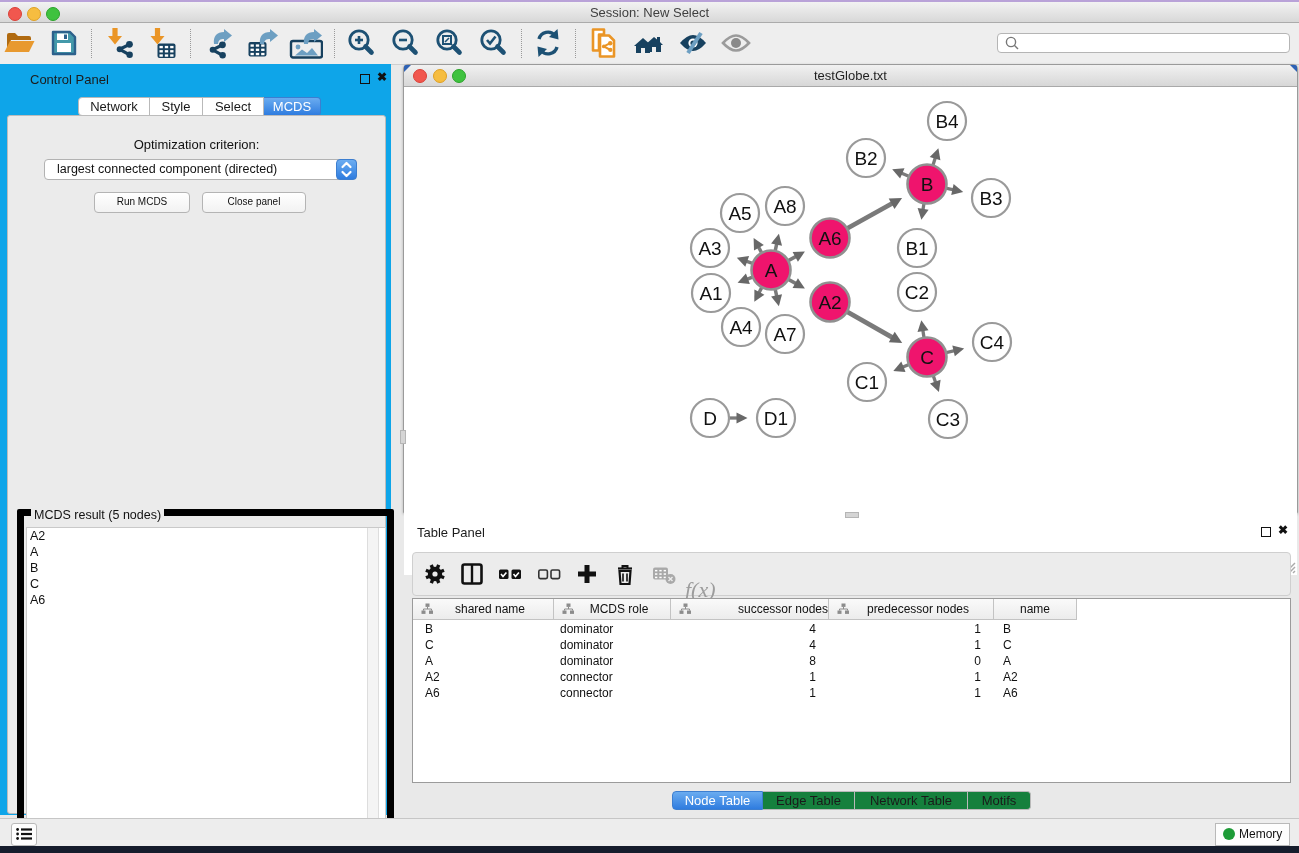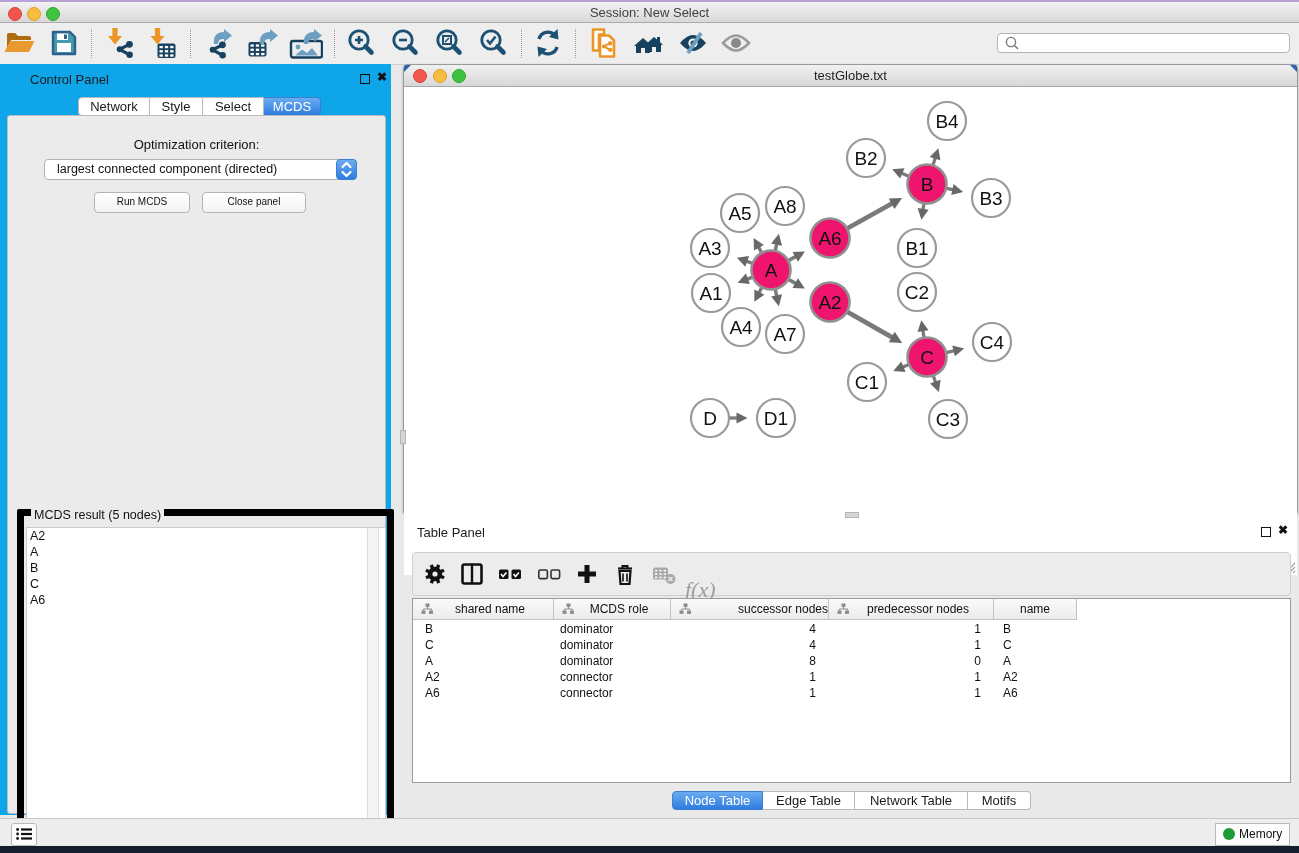--- a/index.html
+++ b/index.html
@@ -44,21 +44,21 @@
 #nettitle .title{position:absolute;left:0;right:0;top:3px;text-align:center;font-size:13px;color:#1f1f1f;}
 #netcanvas{position:absolute;left:0;top:22px;width:893px;height:488px;background:#fff;}
 
 #tpanel{left:403px;top:520px;width:896px;height:295px;}
 #ttoolbar{position:absolute;left:9px;top:32px;width:877px;height:42px;background:#ececec;border:1px solid #cfcfcf;border-radius:4px;}
 #ttable{position:absolute;left:9px;top:78px;width:877px;height:183px;background:#fff;border:1px solid #9b9b9b;}
 .hcell{position:absolute;top:0;height:20px;background:linear-gradient(#fafafa,#ececec);border-right:1px solid #c3c3c3;border-bottom:1px solid #c3c3c3;font-size:12px;color:#111;}
 .hcell .txt{position:absolute;left:0;right:0;top:3px;text-align:center;}
 .trow{position:absolute;font-size:12px;color:#111;height:16px;line-height:16px;}
 #ttabs{position:absolute;left:269px;top:271px;height:19px;display:flex;font-size:13px;color:#1a1a1a;}
-#ttabs .tab{background:#ffffff;border:1px solid #b9b9b9;border-left:none;line-height:18px;text-align:center;box-sizing:border-box;}
+#ttabs .tab{background:#15803d;border:1px solid #b9b9b9;border-left:none;line-height:18px;text-align:center;box-sizing:border-box;}
 #ttabs .tab:first-child{border-left:1px solid #b9b9b9;border-radius:4px 0 0 4px;background:linear-gradient(#6aacf0,#2f7cdf);color:#fff;border-color:#3c7ed0;}
 #ttabs .tab:last-child{border-radius:0 4px 4px 0;}
 
 #statusbar{left:0;top:818px;width:1299px;height:28px;background:#ededed;border-top:1px solid #c6c6c6;}
 #listbtn{position:absolute;left:11px;top:4px;width:24px;height:21px;background:#fdfdfd;border:1px solid #b9b9b9;border-radius:3px;}
 #membtn{position:absolute;left:1215px;top:4px;width:73px;height:21px;background:#fdfdfd;border:1px solid #b9b9b9;font-size:12px;color:#111;}
 #navy{left:0;top:846px;width:1299px;height:7px;background:#151c2c;}
 svg text{font-family:"Liberation Sans",sans-serif;}
 </style>
 </head>

